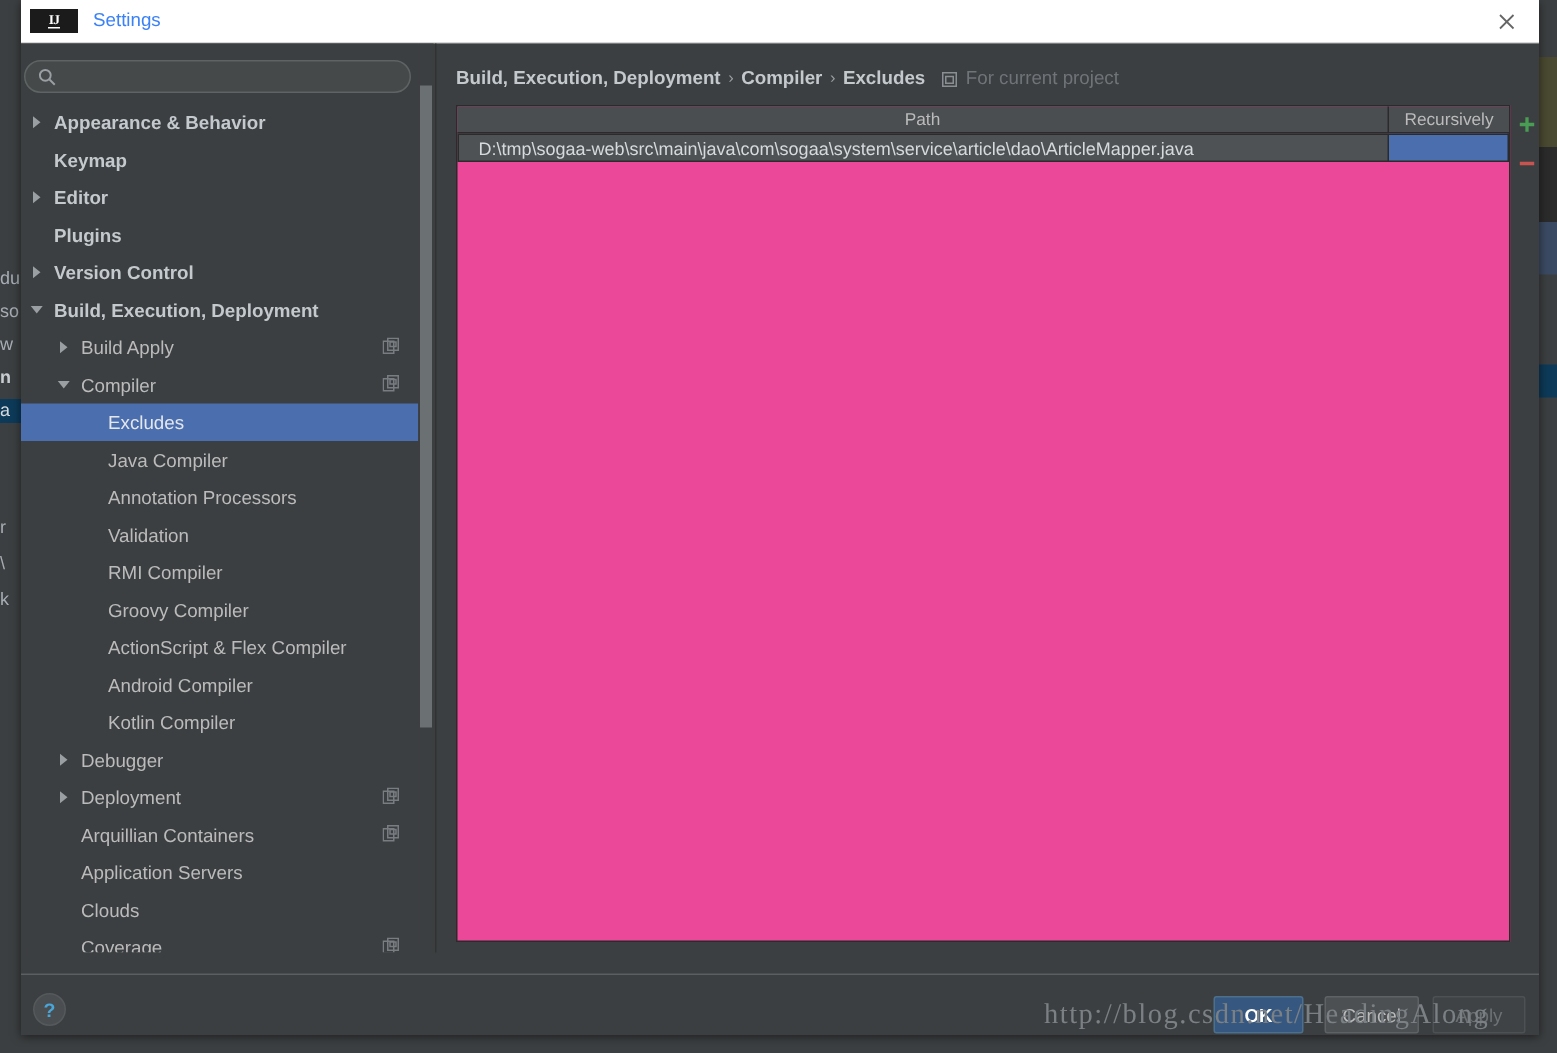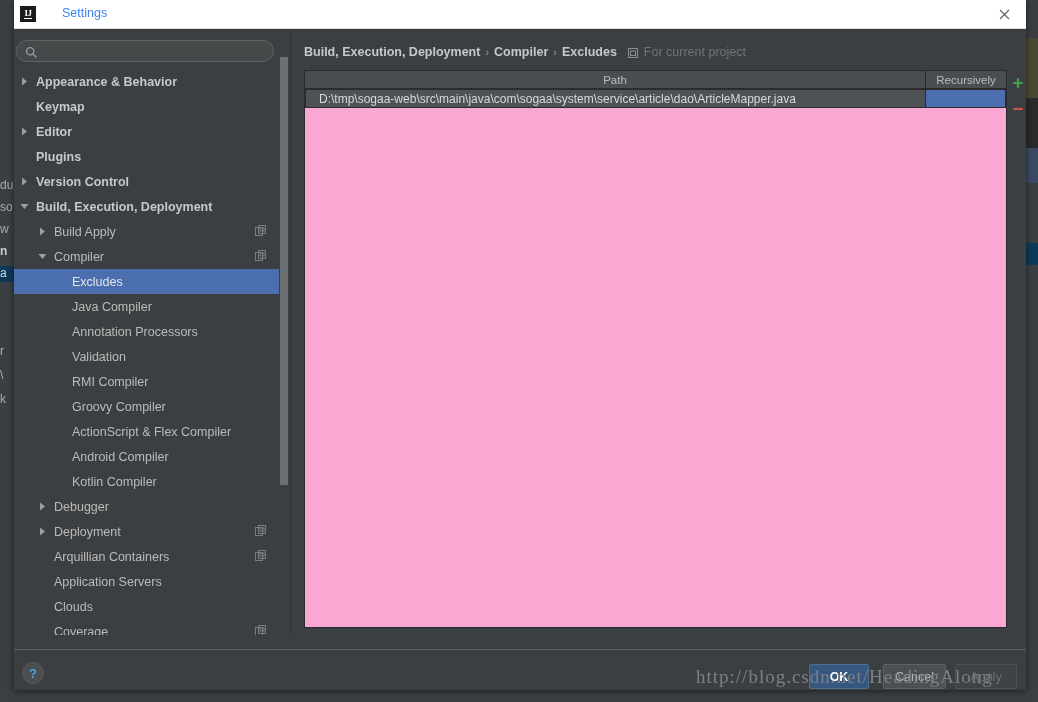--- a/index.html
+++ b/index.html
@@ -46,21 +46,21 @@
 
   
   #titlebar {
     position: relative;
     height: 29px;
     background: #ffffff;
     border-bottom: 1px solid #d8d8d8;
   }
   #ij-logo {
     position: absolute; left: 6px; top: 6px;
-    width: 16px; height: 16px;
+    width: 32px; height: 16px;
     background: #1b1b1b;
     display: flex; align-items: center; justify-content: center;
   }
   #ij-logo .ij-txt {
     color: #ffffff; font-size: 9px; font-weight: bold;
     font-family: "Liberation Serif", serif;
     letter-spacing: -0.5px; line-height: 9px;
     border-bottom: 1.5px solid #ffffff; padding-bottom: 0px;
   }
   #title-text {
@@ -177,21 +177,21 @@
   #proj-icon {
     width: 12px; height: 12px; margin-left: 10px; margin-right: 5px;
     position: relative; top: 1px;
   }
   #proj-scope { color: #6f7479; font-weight: normal; }
 
   
   #table-panel {
     position: absolute; left: 13px; top: 41px;
     width: 703px; height: 558px;
-    background: #f9a8d4;
+    background: #ec4899;
     border: 1px solid #2b2b2b;
   }
   #table-head {
     position: relative;
     height: 18px;
     background: #4a4e50;
     border-bottom: 1px solid #2b2b2b;
     display: flex;
   }
   #col-path {

